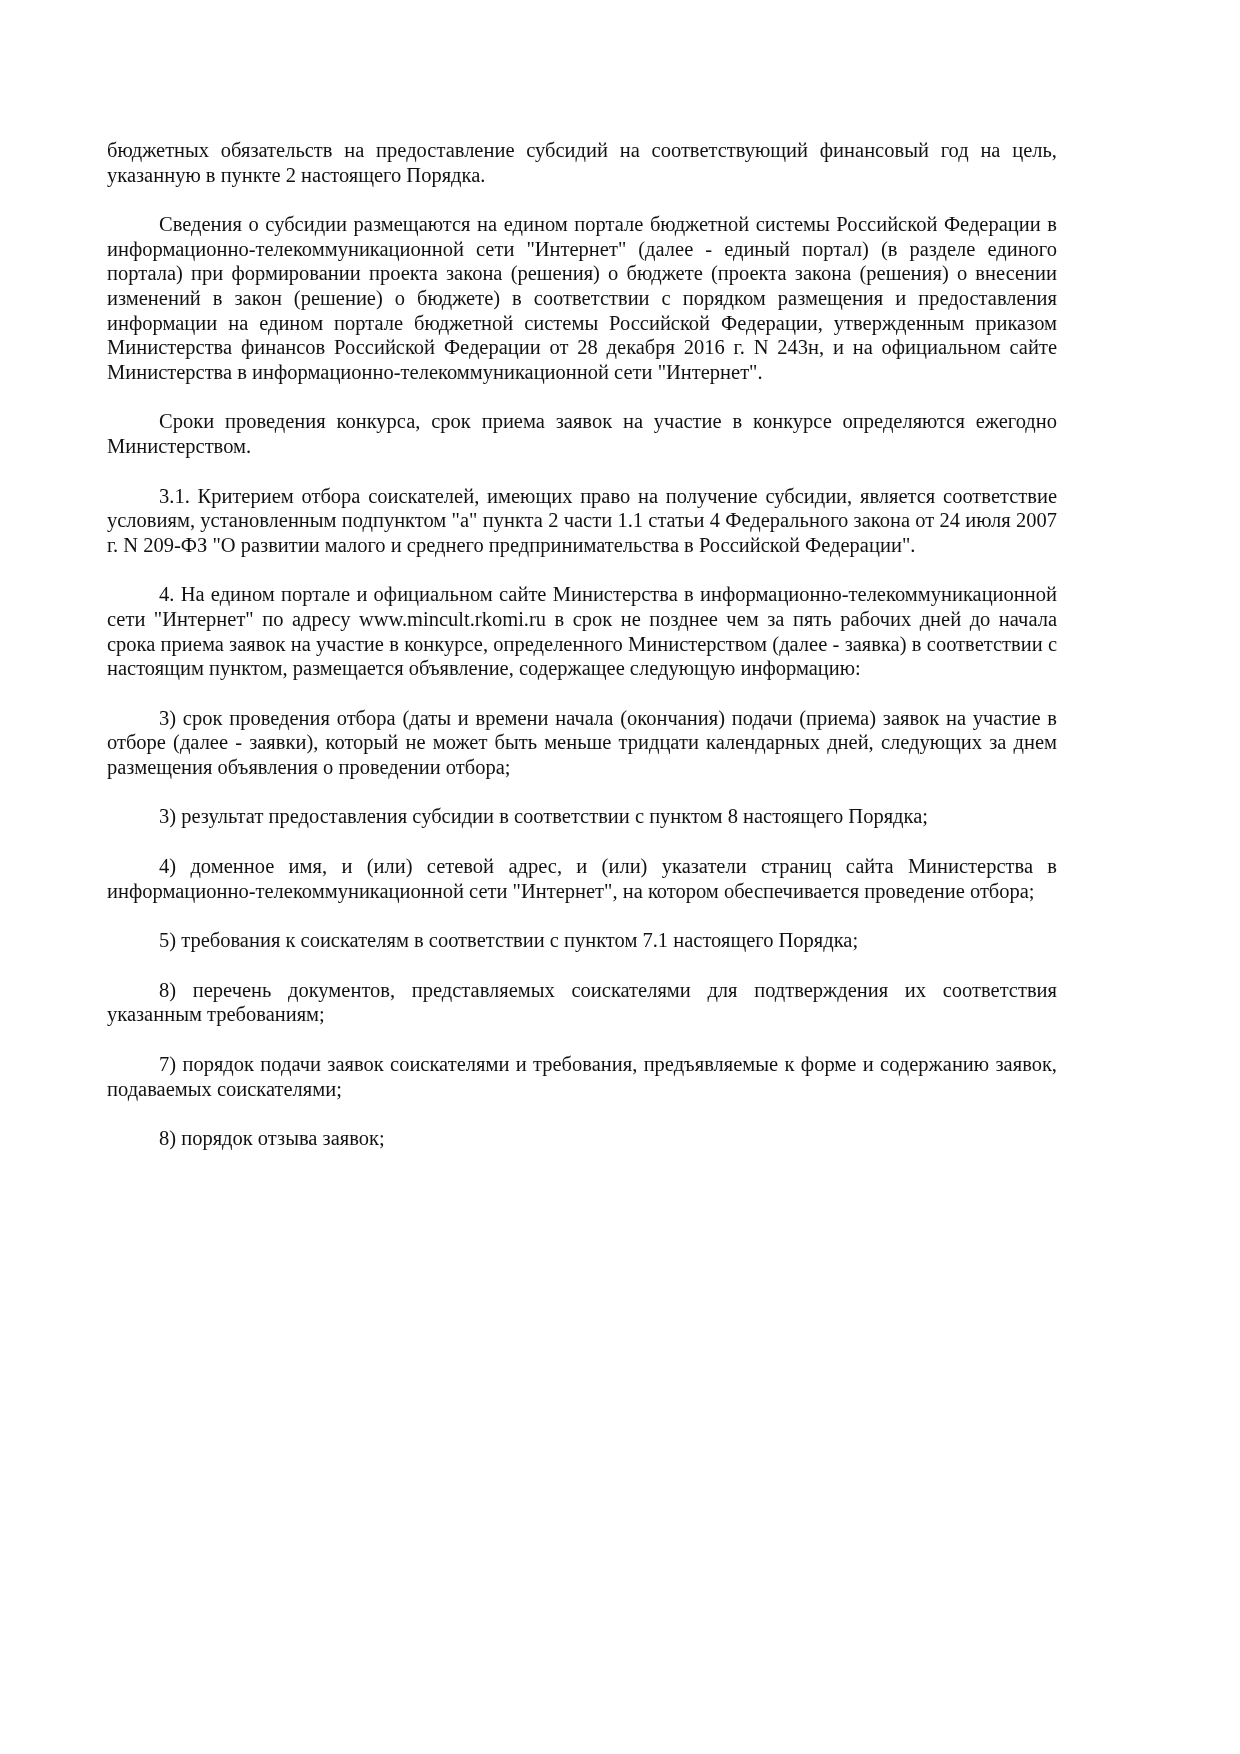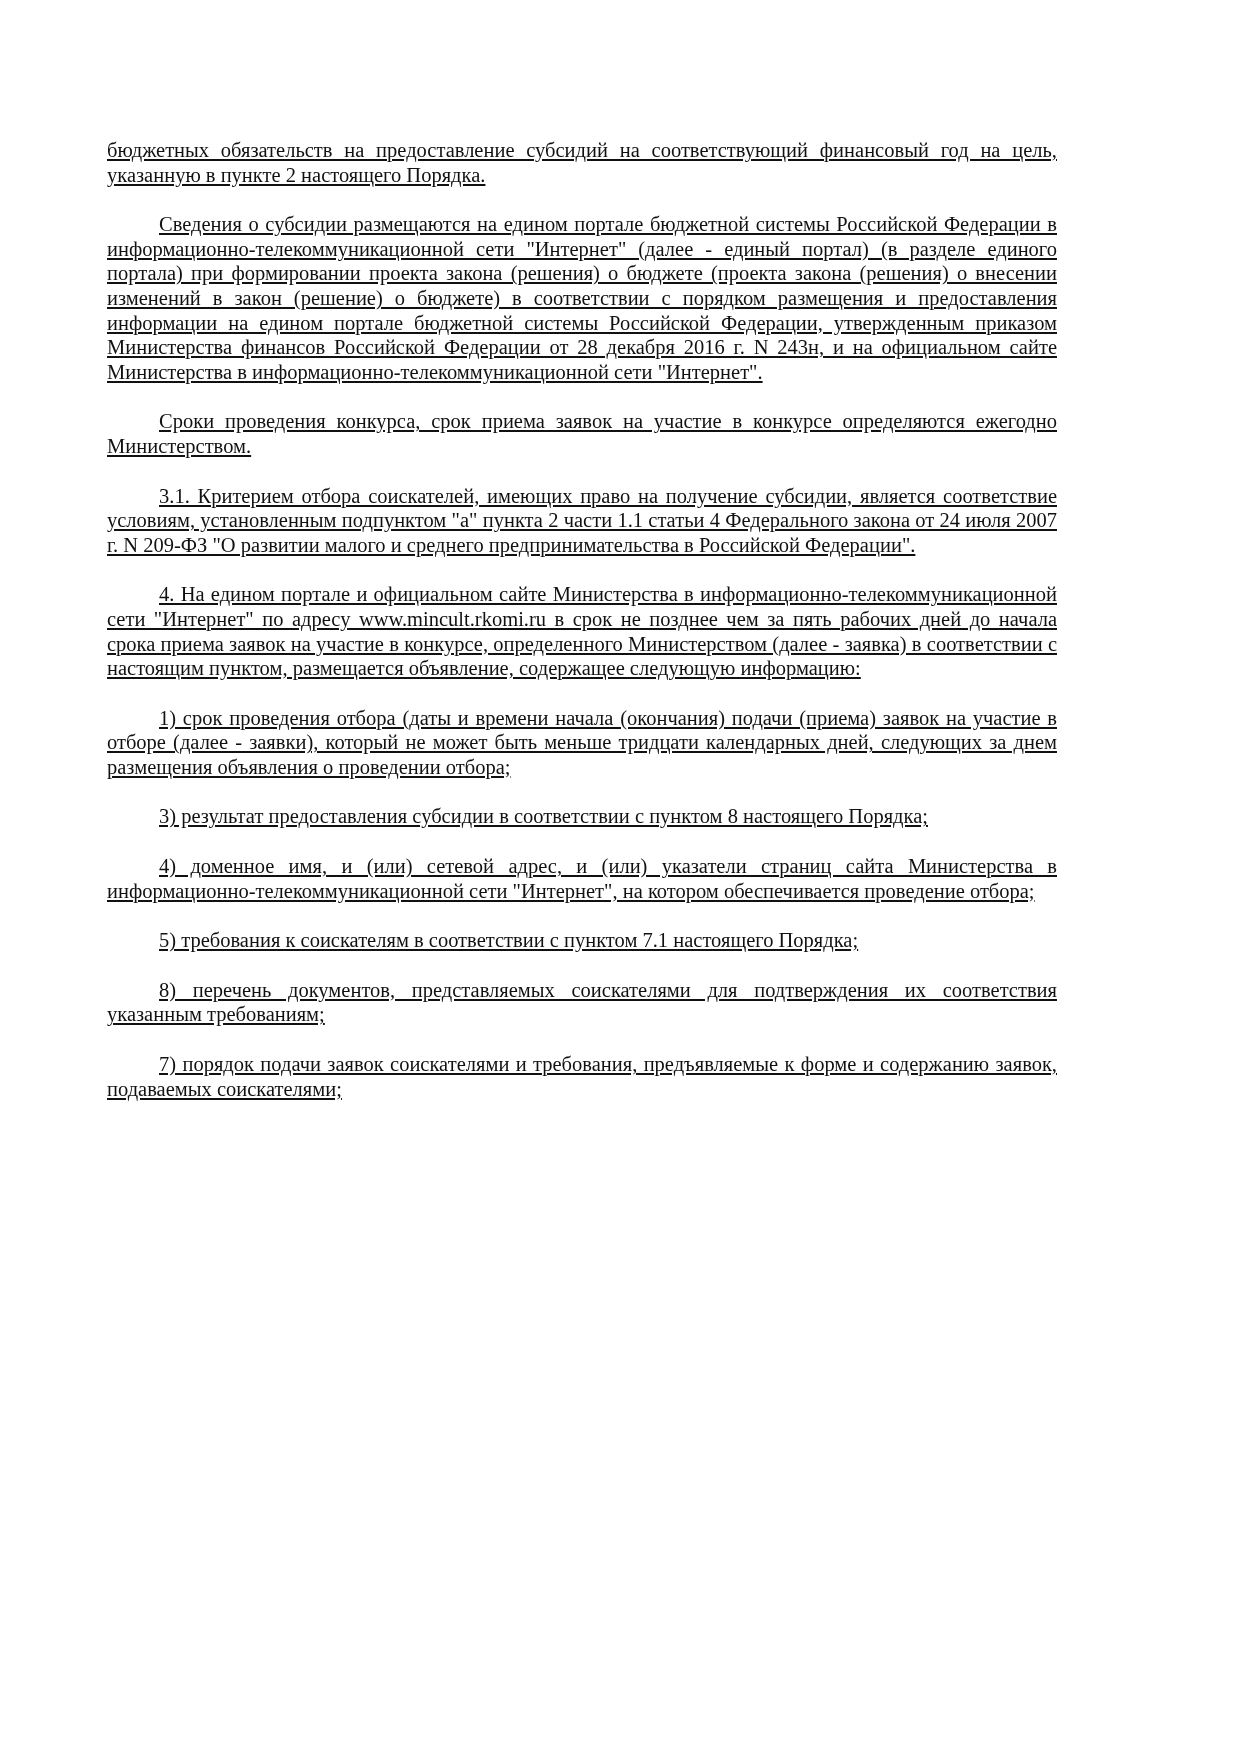--- a/index.html
+++ b/index.html
@@ -11,32 +11,32 @@
     width: 950px;
     font-family: "Liberation Serif", "DejaVu Serif", serif;
     font-size: 20.5px;
     line-height: 24.6px;
     color: #111111;
   }
   .para {
     margin: 0 0 25px 0;
     text-align: justify;
     text-indent: 52px;
-    text-decoration: underline;
   }
   .para.noindent { text-indent: 0; }
 </style>
 </head>
 <body>
 
 <div class="page">
   <p class="para noindent">бюджетных обязательств на предоставление субсидий на соответствующий финансовый год на цель, указанную в пункте 2 настоящего Порядка.</p>
   <p class="para">Сведения о субсидии размещаются на едином портале бюджетной системы Российской Федерации в информационно-телекоммуникационной сети "Интернет" (далее - единый портал) (в разделе единого портала) при формировании проекта закона (решения) о бюджете (проекта закона (решения) о внесении изменений в закон (решение) о бюджете) в соответствии с порядком размещения и предоставления информации на едином портале бюджетной системы Российской Федерации, утвержденным приказом Министерства финансов Российской Федерации от 28 декабря 2016 г. N 243н, и на официальном сайте Министерства в информационно-телекоммуникационной сети "Интернет".</p>
   <p class="para">Сроки проведения конкурса, срок приема заявок на участие в конкурсе определяются ежегодно Министерством.</p>
   <p class="para">3.1. Критерием отбора соискателей, имеющих право на получение субсидии, является соответствие условиям, установленным подпунктом "а" пункта 2 части 1.1 статьи 4 Федерального закона от 24 июля 2007 г. N 209-ФЗ "О развитии малого и среднего предпринимательства в Российской Федерации".</p>
   <p class="para">4. На едином портале и официальном сайте Министерства в информационно-телекоммуникационной сети "Интернет" по адресу www.mincult.rkomi.ru в срок не позднее чем за пять рабочих дней до начала срока приема заявок на участие в конкурсе, определенного Министерством (далее - заявка) в соответствии с настоящим пунктом, размещается объявление, содержащее следующую информацию:</p>
-  <p class="para">1) срок проведения отбора (даты и времени начала (окончания) подачи (приема) заявок на участие в отборе (далее - заявки), который не может быть меньше тридцати календарных дней, следующих за днем размещения объявления о проведении отбора;</p>
+  <p class="para">3) срок проведения отбора (даты и времени начала (окончания) подачи (приема) заявок на участие в отборе (далее - заявки), который не может быть меньше тридцати календарных дней, следующих за днем размещения объявления о проведении отбора;</p>
   <p class="para">3) результат предоставления субсидии в соответствии с пунктом 8 настоящего Порядка;</p>
   <p class="para">4) доменное имя, и (или) сетевой адрес, и (или) указатели страниц сайта Министерства в информационно-телекоммуникационной сети "Интернет", на котором обеспечивается проведение отбора;</p>
   <p class="para">5) требования к соискателям в соответствии с пунктом 7.1 настоящего Порядка;</p>
   <p class="para">8) перечень документов, представляемых соискателями для подтверждения их соответствия указанным требованиям;</p>
   <p class="para">7) порядок подачи заявок соискателями и требования, предъявляемые к форме и содержанию заявок, подаваемых соискателями;</p>
+  <p class="para">8) порядок отзыва заявок;</p>
 </div>
 
 </body></html>

